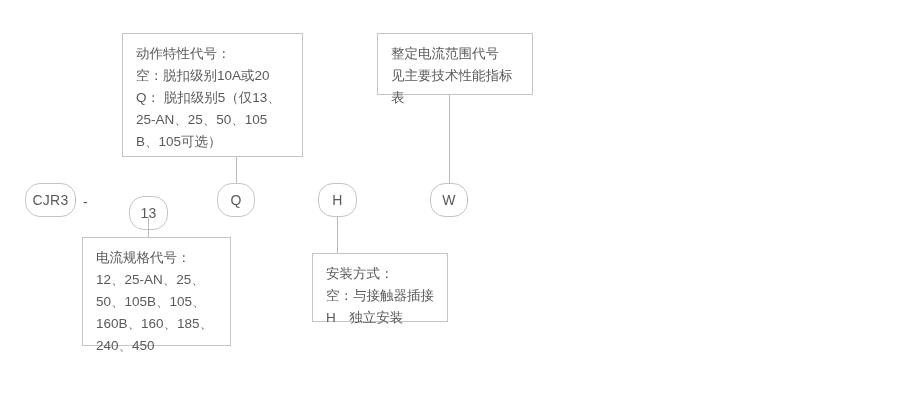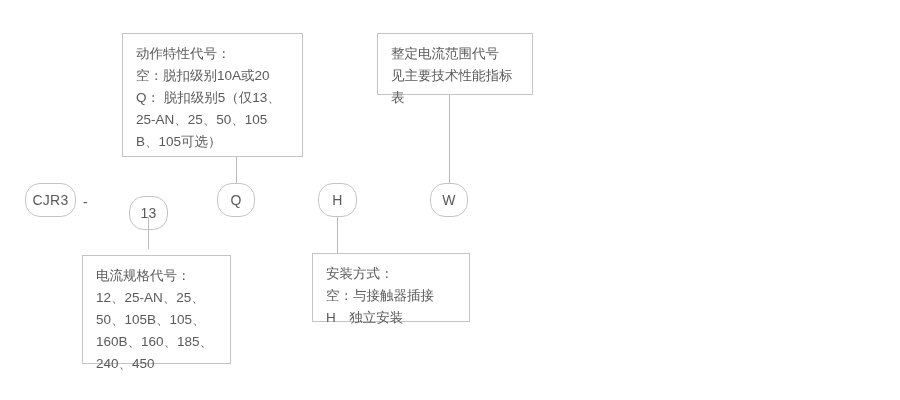--- a/index.html
+++ b/index.html
@@ -79,23 +79,23 @@
   <div class="box codebox" style="left:217px; top:183px; width:38px; height:34px;">Q</div>
 
   <div class="box codebox" style="left:318px; top:183px; width:39px; height:34px;">H</div>
 
   <div class="box codebox" style="left:430px; top:183px; width:38px; height:34px;">W</div>
 
   <div class="connector" style="left:148px; top:217px; height:32px;"></div>
 
   <div class="connector" style="left:337px; top:217px; height:36px;"></div>
 
-  <div class="box infobox" style="left:82px; top:255px; width:149px; height:109px;">电流规格代号：
+  <div class="box infobox" style="left:82px; top:237px; width:149px; height:109px;">电流规格代号：
 12、25-AN、25、
 50、105B、105、
 160B、160、185、
 240、450</div>
 
-  <div class="box infobox" style="left:312px; top:253px; width:158px; height:69px;">安装方式：
+  <div class="box infobox" style="left:312px; top:253px; width:136px; height:69px;">安装方式：
 空：与接触器插接
 H　独立安装</div>
 
 </div>
 
 </body></html>

